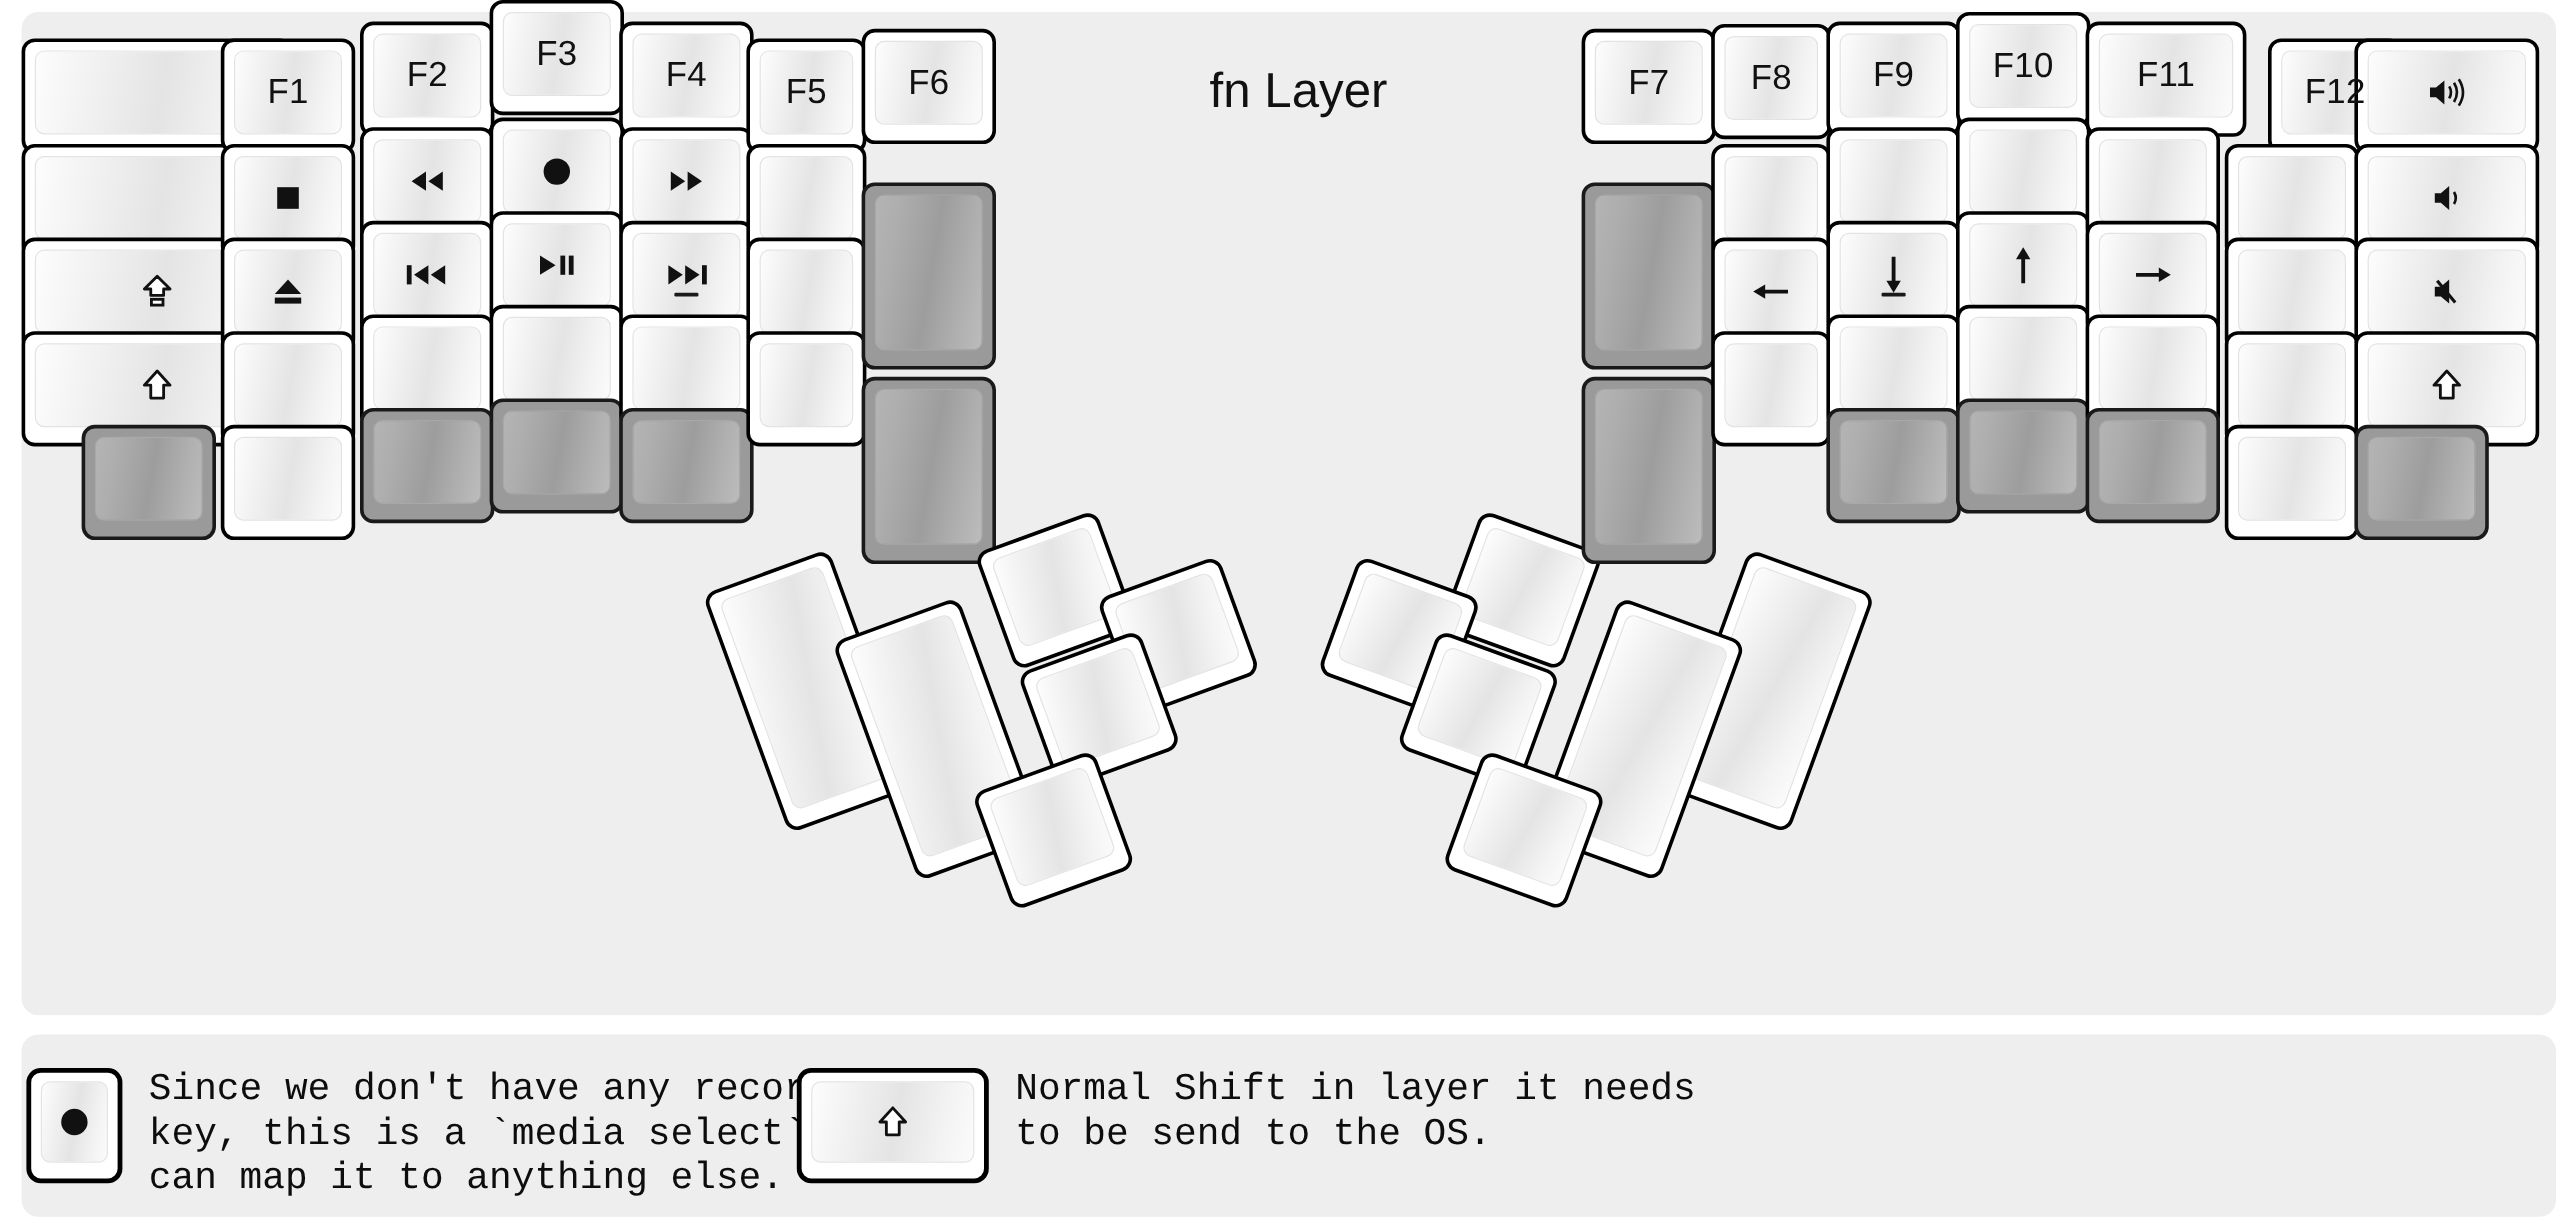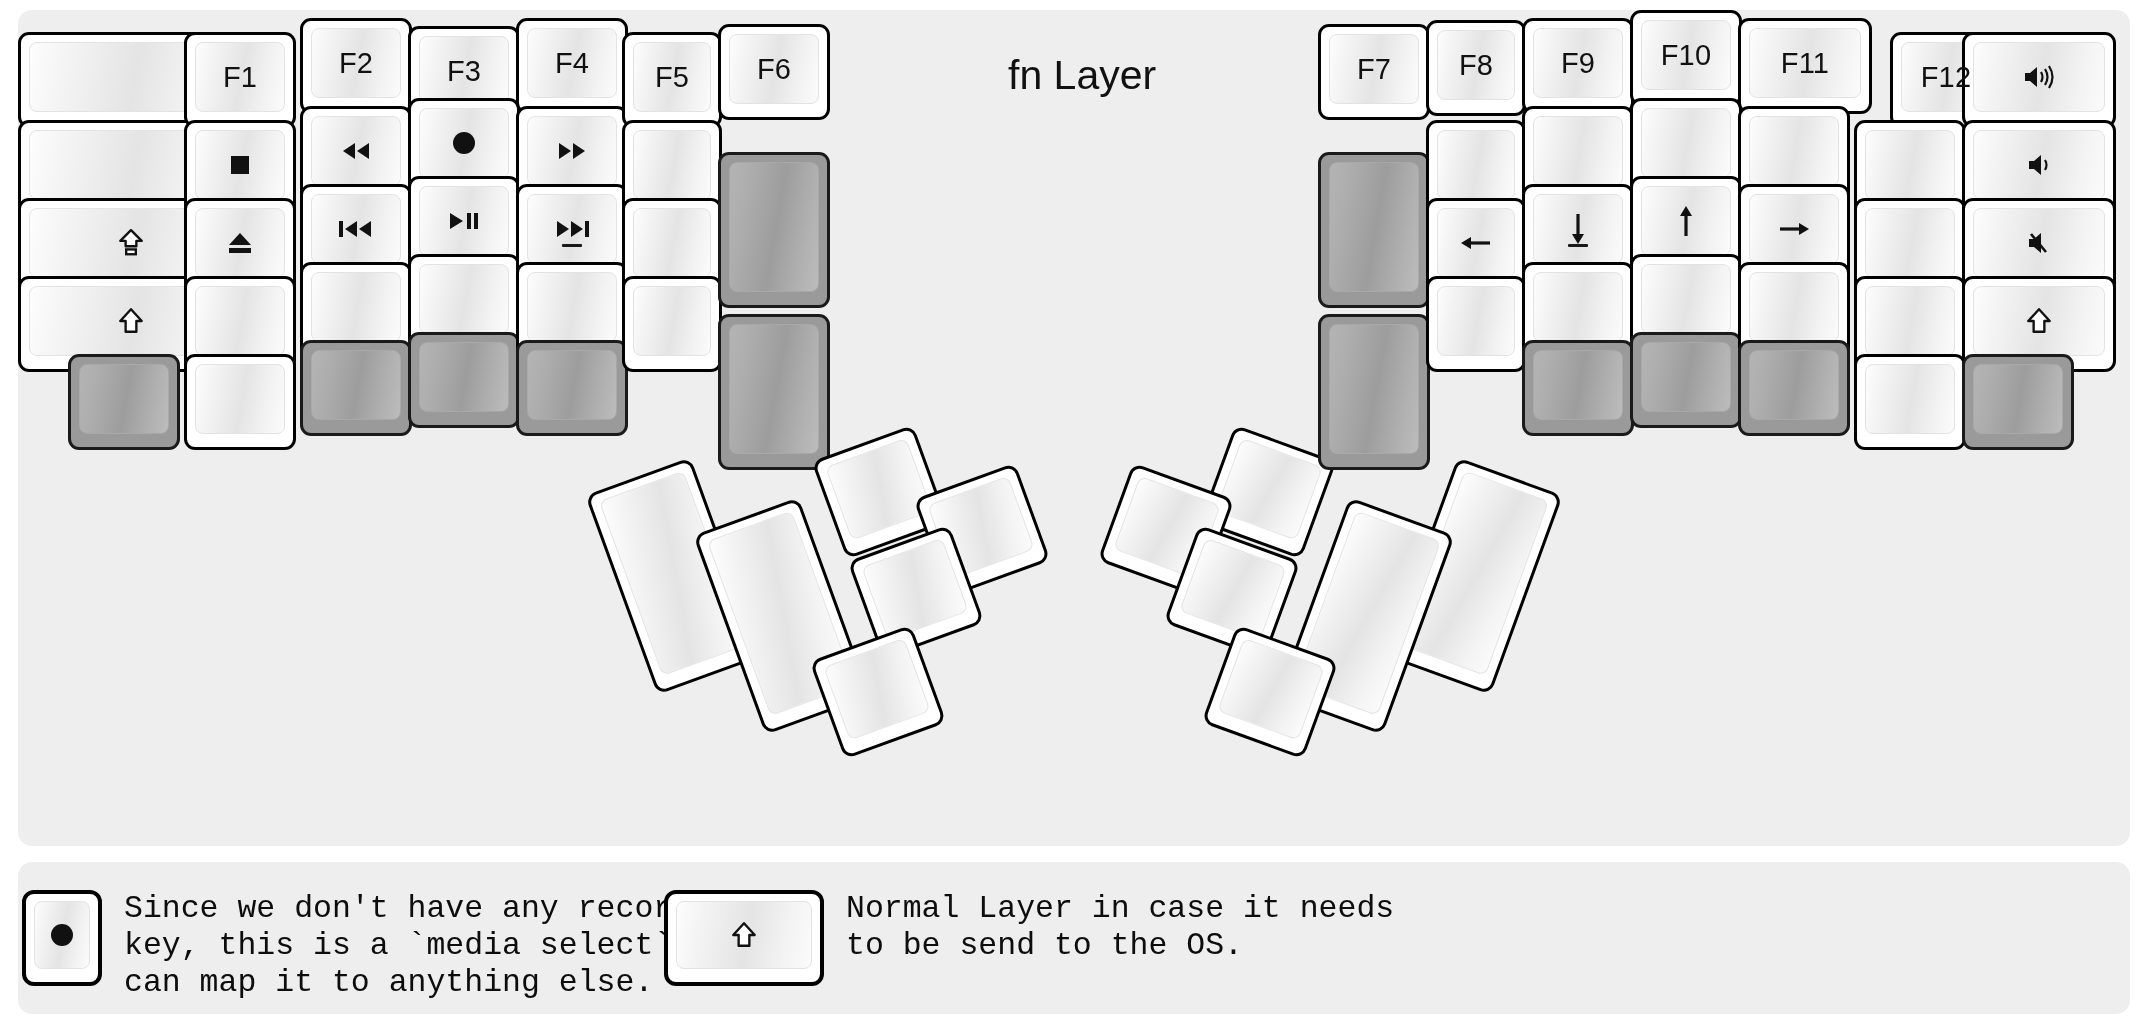--- a/index.html
+++ b/index.html
@@ -206,21 +206,21 @@
           </span>
         </span>
     </div>
     <div class="key" style="left:300px;top:262px;width:112px;height:96px;">
         <span class="cap"></span>
       </div>
     <div class="key trans" style="left:300px;top:340px;width:112px;height:96px;">
         <span class="cap"></span>
       </div>
 
-    <div class="key" style="left:408px;top:26px;width:112px;height:96px;">
+    <div class="key" style="left:408px;top:0;width:112px;height:96px;">
         <span class="cap">
           <span class="legend">F3</span>
         </span>
       </div>
     <div class="key" style="left:408px;top:98px;width:112px;height:96px;">
       <span class="cap">
           <span class="legend">
             <svg width="26" height="26" viewBox="0 0 26 26">
               <circle cx="13" cy="13" r="11" fill="#111"></circle>
             </svg>
@@ -545,18 +545,18 @@
   <div class="legend-item" style="left:664px;top:890px;">
     <div class="legend-key" style="width:160px;height:96px;">
       <span class="cap">
           <span class="legend">
             <svg width="26" height="30" viewBox="0 0 24 28">
               <path d="M12 3 L22 14 L17 14 L17 24 L7 24 L7 14 L2 14 Z" fill="#fff" stroke="#111" stroke-width="2.2" stroke-linejoin="round"></path>
             </svg>
           </span>
         </span>
     </div>
-    <div class="legend-text">Normal Layer in case it needs
+    <div class="legend-text">Normal Shift in layer it needs
 to be send to the OS.</div>
   </div>
 
 
 </div>
 
 </body></html>

